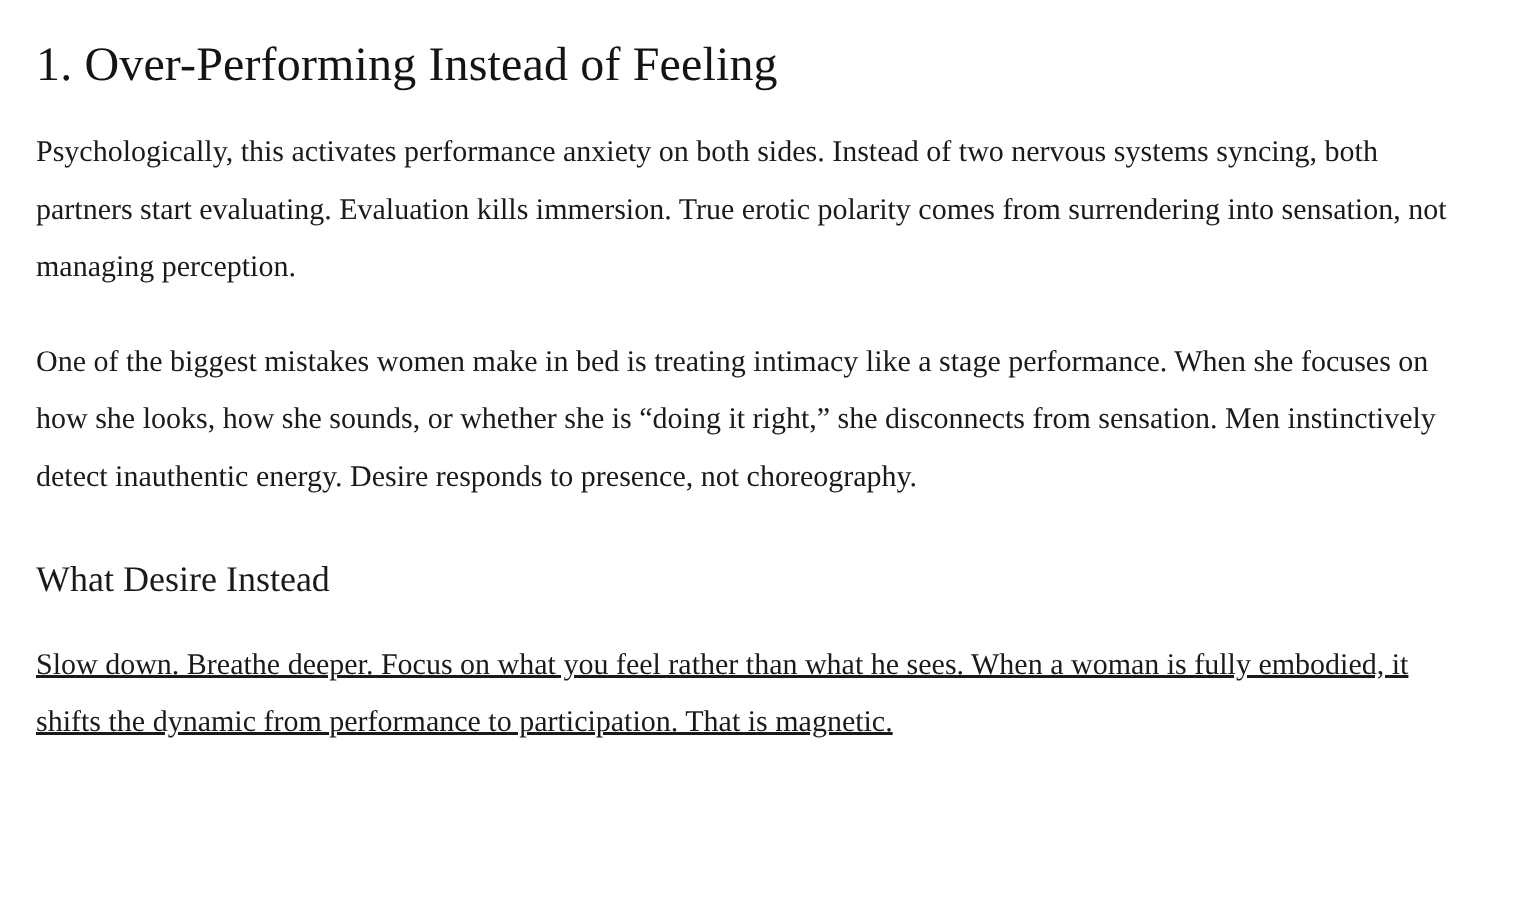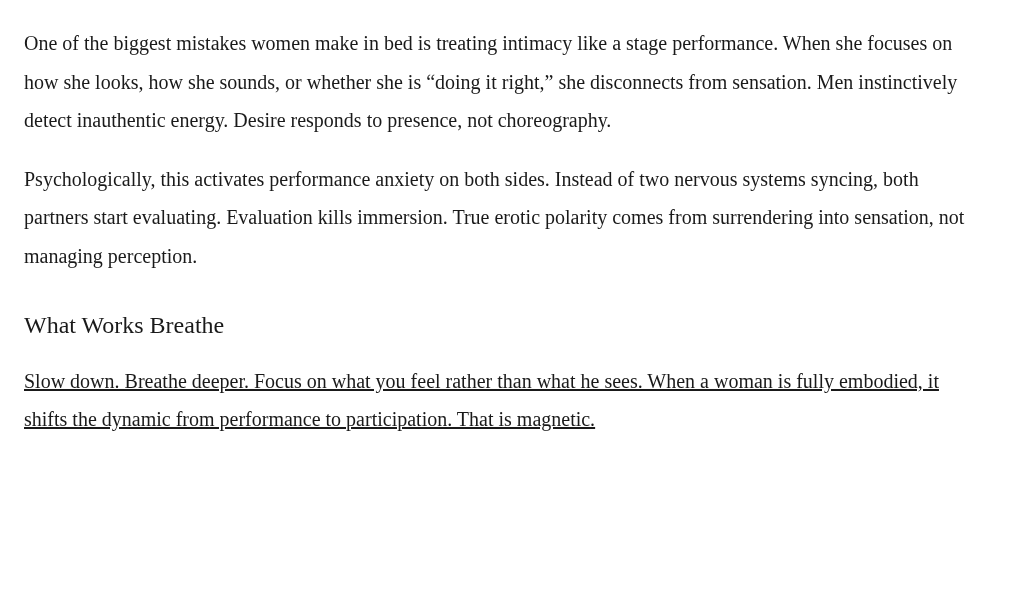--- a/index.html
+++ b/index.html
@@ -62,22 +62,23 @@
 
   .gap-after-heading { padding-top: 24px; }
   .gap-between-paragraphs { padding-top: 20px; }
   .gap-after-subheading { padding-top: 21px; text-decoration: underline; }
 </style>
 </head>
 <body>
 
 <div class="page">
 
+  <h1 class="article-heading">1. Over-Performing Instead of Feeling</h1>
+
+  <p class="article-paragraph gap-between-paragraphs">Psychologically, this activates performance anxiety on both sides. Instead of two nervous systems syncing, both partners start evaluating. Evaluation kills immersion. True erotic polarity comes from surrendering into sensation, not managing perception.</p>
 
   <p class="article-paragraph gap-after-heading">One of the biggest mistakes women make in bed is treating intimacy like a stage performance. When she focuses on how she looks, how she sounds, or whether she is “doing it right,” she disconnects from sensation. Men instinctively detect inauthentic energy. Desire responds to presence, not choreography.</p>
 
-  <p class="article-paragraph gap-between-paragraphs">Psychologically, this activates performance anxiety on both sides. Instead of two nervous systems syncing, both partners start evaluating. Evaluation kills immersion. True erotic polarity comes from surrendering into sensation, not managing perception.</p>
-
-  <h2 class="article-subheading">What Works Breathe</h2>
+  <h2 class="article-subheading">What Desire Instead</h2>
 
   <p class="article-paragraph gap-after-subheading">Slow down. Breathe deeper. Focus on what you feel rather than what he sees. When a woman is fully embodied, it shifts the dynamic from performance to participation. That is magnetic.</p>
 
 </div>
 
 </body></html>

